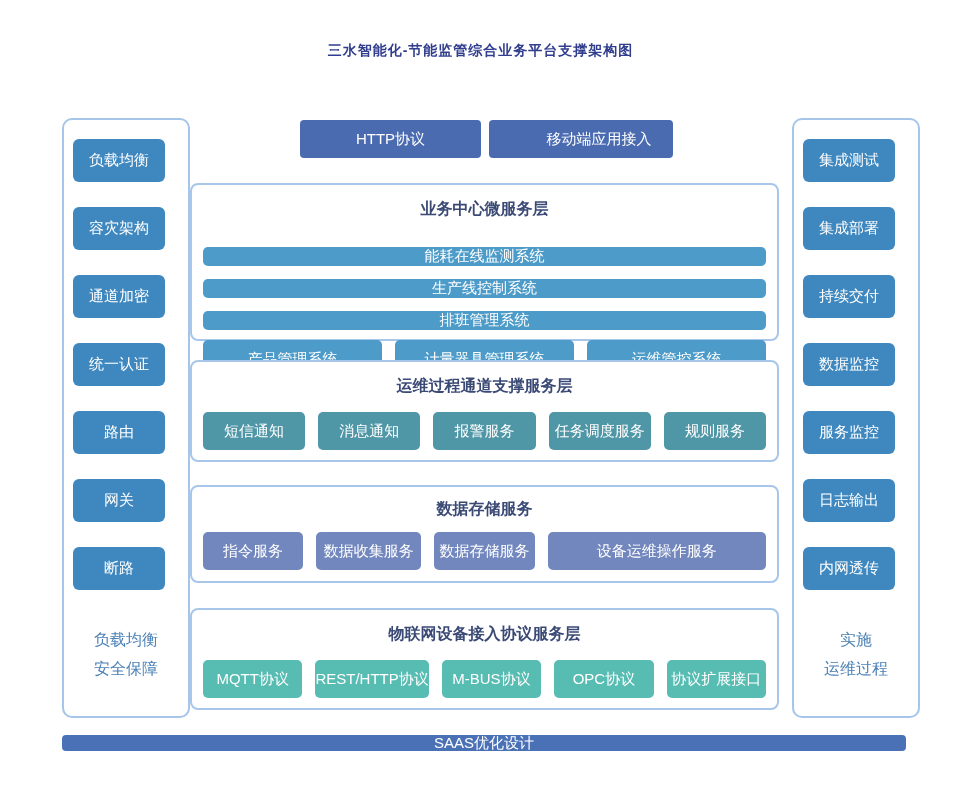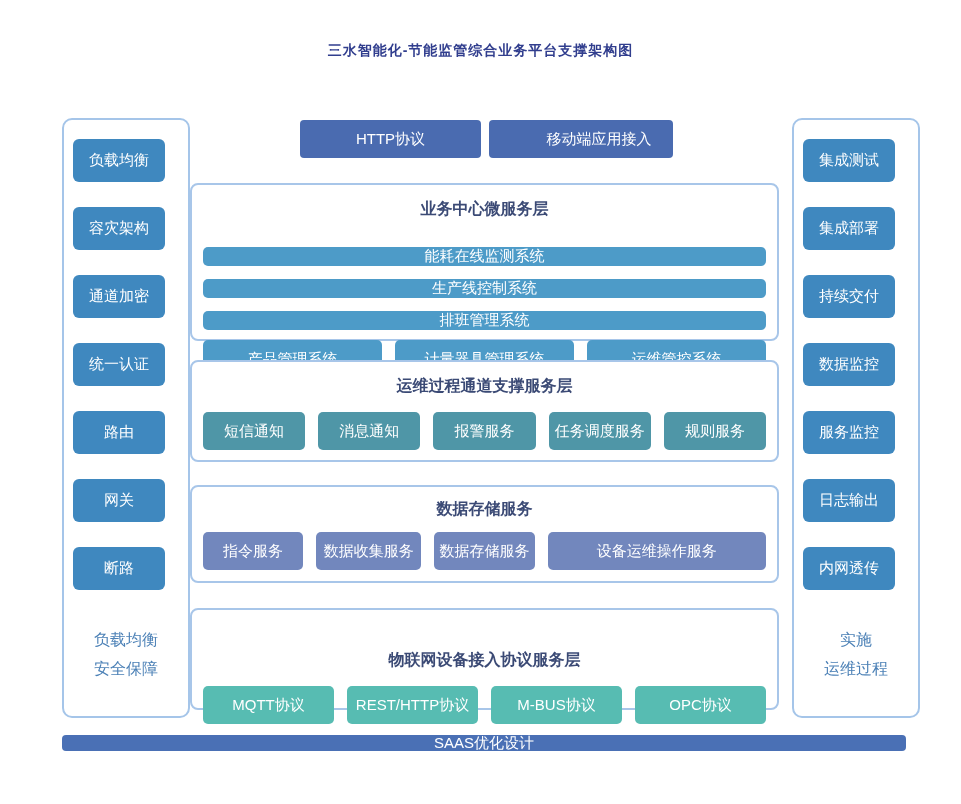--- a/index.html
+++ b/index.html
@@ -52,21 +52,21 @@
   .layer1 { top:183px; height:158px; }
   .layer2 { top:360px; height:102px; }
   .layer3 { top:485px; height:98px;  }
   .layer4 { top:608px; height:102px; }
   .layer-title {
     text-align:center; font-size:16px; font-weight:bold; color:#3b4a75;
   }
   .layer1 .layer-title { padding-top:14px; }
   .layer2 .layer-title { padding-top:14px; }
   .layer3 .layer-title { padding-top:12px; }
-  .layer4 .layer-title { padding-top:8px;margin-top:32px; }
+  .layer4 .layer-title { padding-top:14px; }
   .box-row { display:flex; gap:13px; }
   .layer1 .box-row.r1 { margin-top:27px;flex-direction:column; }
   .layer1 .box-row.r2 { margin-top:10px; }
   .layer2 .box-row { margin-top:15px; }
   .layer3 .box-row { margin-top:12px; }
   .layer4 .box-row { margin-top:15px; }
   .layer-box {
     flex:1; height:38px; border-radius:5px;
     color:#ffffff; font-size:15px;
     display:flex; align-items:center; justify-content:center;
@@ -159,16 +159,17 @@
   </div>
 </div>
 
 <div class="layer layer4">
   <div class="layer-title">物联网设备接入协议服务层</div>
   <div class="box-row">
     <div class="layer-box c4">MQTT协议</div>
     <div class="layer-box c4">REST/HTTP协议</div>
     <div class="layer-box c4">M-BUS协议</div>
     <div class="layer-box c4">OPC协议</div>
+    <div class="layer-box c4">协议扩展接口</div>
   </div>
 </div>
 
 <div class="bottom-bar">SAAS优化设计</div>
 
 </body></html>

